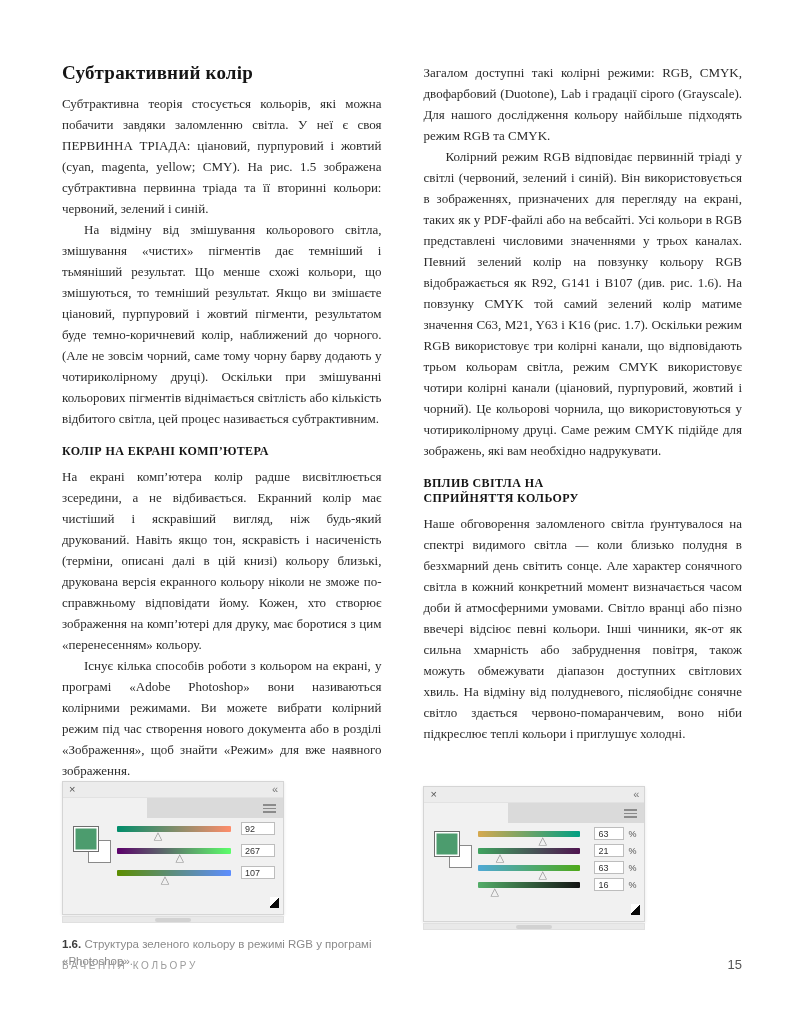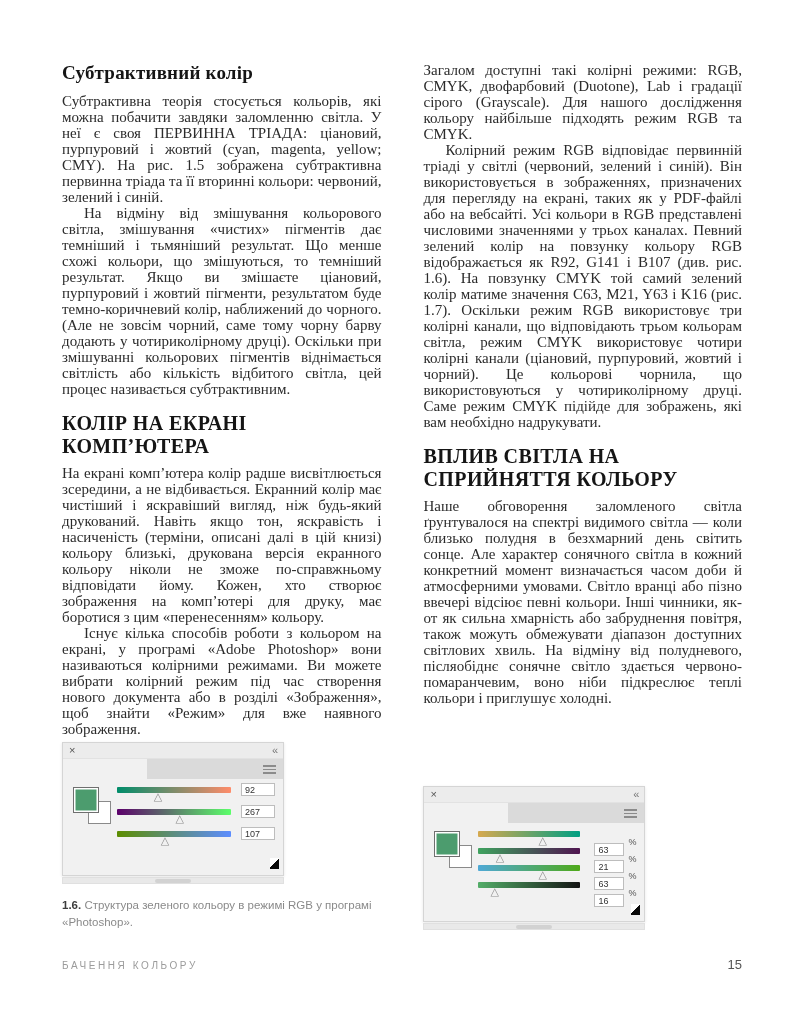--- a/index.html
+++ b/index.html
@@ -16,26 +16,26 @@
   .columns { display:flex; gap:42px; height:868px; }
   .col { display:flex; flex-direction:column; }
   .col-left  { width:328px; }
   .col-right { width:327px; }
 
   h1.heading {
     font-size:19px; font-weight:bold; color:#151515;
     margin-bottom:9px; letter-spacing:.2px;
   }
   h2.section {
-    font-size:20px; font-weight:bold; color:#151515;
+    font-size:12px; font-weight:bold; color:#151515;
     letter-spacing:.4px; margin-top:15px; margin-bottom:7px;
     white-space:pre-line;
   }
   p.body {
-    font-size:15px; line-height:16px; text-align:justify;
+    font-size:13px; line-height:21px; text-align:justify;
     hyphens:auto; -webkit-hyphens:auto;
   }
   p.indent { text-indent:22px; }
 
   
   .figure { margin-top:auto; }
   .ps-panel {
     width:222px; background:#f1f1f1;
     border:1px solid #d5d5d5;
     box-shadow:0 1px 3px rgba(0,0,0,.10);
@@ -85,21 +85,21 @@
     text-shadow:0 0 1px #f1f1f1;
   }
   .value-wrap {
     position:absolute; right:0; top:-3px;
     display:flex; align-items:center; gap:4px;
   }
   .value-box {
     width:34px; height:13px; background:#fff; border:1px solid #bdbdbd;
     font-size:9px; line-height:12px; padding-left:3px; color:#333;
   }
-  .rows-cmyk .value-box { width:30px;margin-top:16px; }
+  .rows-cmyk .value-box { width:30px; }
   .unit { font-size:9px; color:#555; }
 
   .spectrum-row { display:flex; margin:6px 4px 6px 4px; height:11px; }
   .spectrum {
     flex:1; height:100%;
     background:linear-gradient(90deg,
       #cc2222 0%, #ee4422 4%, #f5ee22 15%, #55bb33 30%, #22a07a 42%,
       #2f7fc4 58%, #3b4fc0 67%, #7b3bbb 76%, #c families 0%, #c83bb0 84%,
       #e0307c 90%, #d92233 97%);
   }

